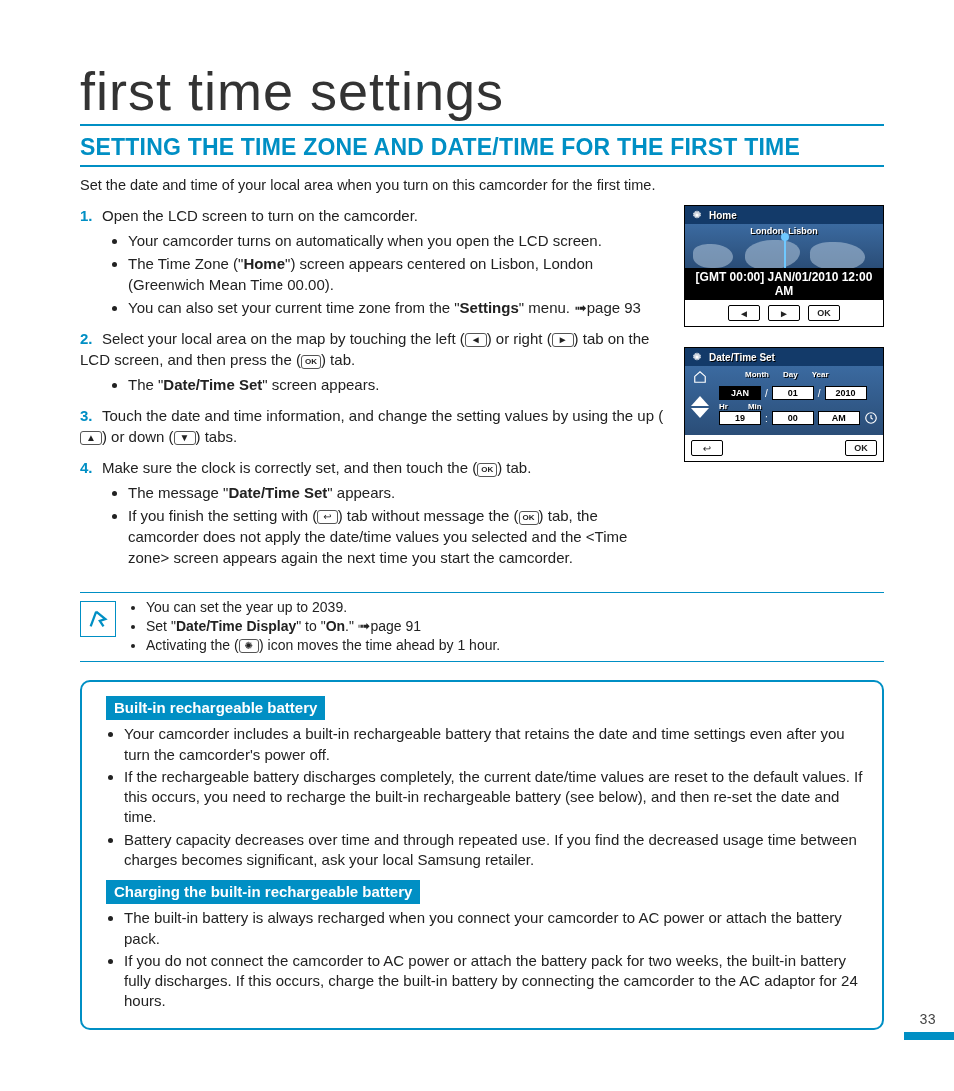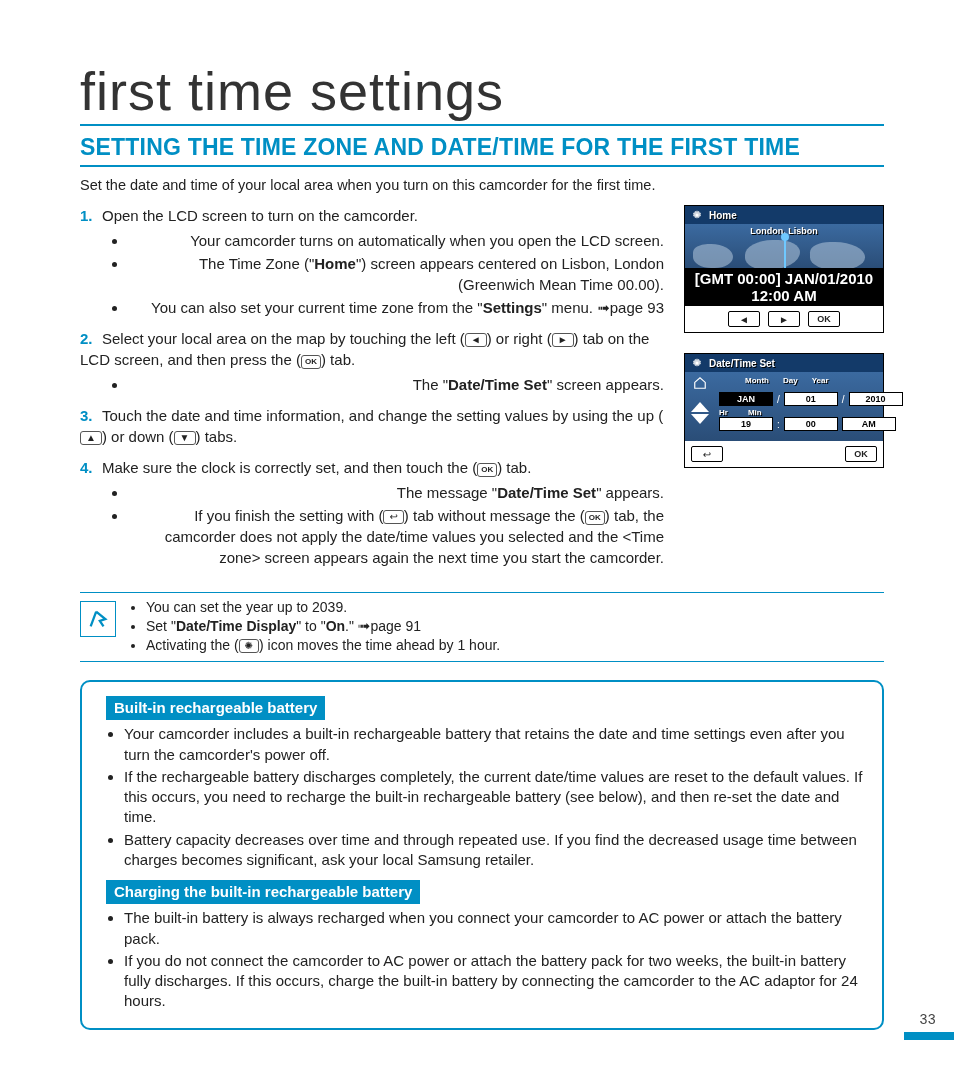--- a/index.html
+++ b/index.html
@@ -57,21 +57,21 @@
     font-weight: bold;
     display: inline-block;
     width: 22px;
   }
   ul.sub {
     list-style: disc;
     margin: 4px 0 0 48px;
     padding: 0;
     font-size: 15px;
   }
-  ul.sub li { margin-bottom: 2px; text-align: right; }
+  ul.sub li { margin-bottom: 2px; }
 
   .note-box {
     border-top: 1.5px solid #008fc4;
     border-bottom: 1.5px solid #008fc4;
     display: flex;
     gap: 12px;
     padding: 6px 0;
     margin: 14px 0 18px 0;
     font-size: 14px;
   }
@@ -159,21 +159,21 @@
     background: linear-gradient(#3b6aa0,#2a4d77);
     position: relative;
     overflow: hidden;
   }
   .map-label {
     position: absolute; top: 2px; left: 50%; transform: translateX(-50%);
     color: #fff; font-size: 9px; font-weight: bold; text-shadow: 1px 1px 0 #000;
   }
   .gmt {
     background: #000; color: #fff; text-align: center;
-    font-size: 15px; font-weight: bold; padding: 2px 0;
+    font-size: 12px; font-weight: bold; padding: 2px 0;
   }
   .dev-footer {
     display: flex; justify-content: center; gap: 8px;
     padding: 5px; align-items: center;
   }
   .dbtn {
     border: 1px solid #000; border-radius: 2px;
     width: 32px; height: 16px; font-size: 10px;
     display: flex; align-items: center; justify-content: center;
     background: #fff;
@@ -183,21 +183,21 @@
   .dt-body {
     background: linear-gradient(#3b6aa0,#2a4d77);
     padding: 4px 6px 6px 6px;
     color: #fff;
     position: relative;
   }
   .dt-row { display: flex; align-items: center; gap: 4px; margin-bottom: 2px; }
   .dt-labels { font-size: 8px; display: flex; gap: 14px; margin-left: 34px; font-weight: bold; text-shadow: 1px 1px 0 #000; text-align: center;}
   .dt-cell {
     background: #fff; color: #000; border: 1px solid #000;
-    width: 54px; height: 14px; font-size: 9px; font-weight: bold;
+    width: 42px; height: 14px; font-size: 9px; font-weight: bold;
     display: flex; align-items: center; justify-content: center;
   }
   .dt-cell.sel { background: #000; color: #fff; }
   .updown { display: flex; flex-direction: column; gap: 2px; }
   .tri {
     width: 0; height: 0; border-left: 9px solid transparent; border-right: 9px solid transparent;
   }
   .tri.up { border-bottom: 10px solid #fff; }
   .tri.down { border-top: 10px solid #fff; }
   .dt-footer { display: flex; justify-content: space-between; padding: 5px 6px; }

